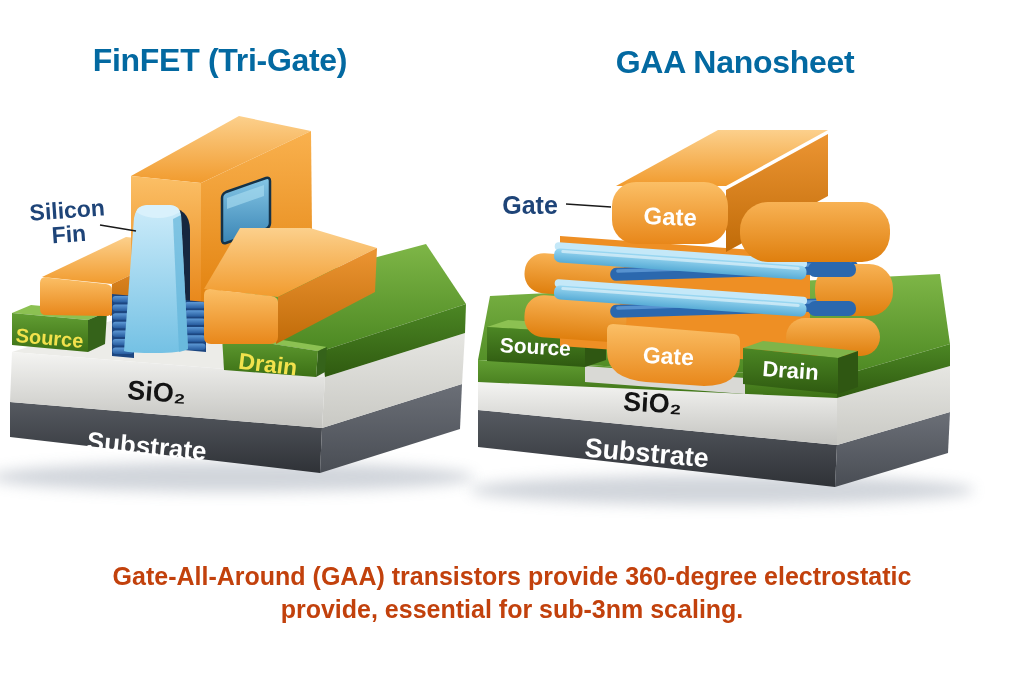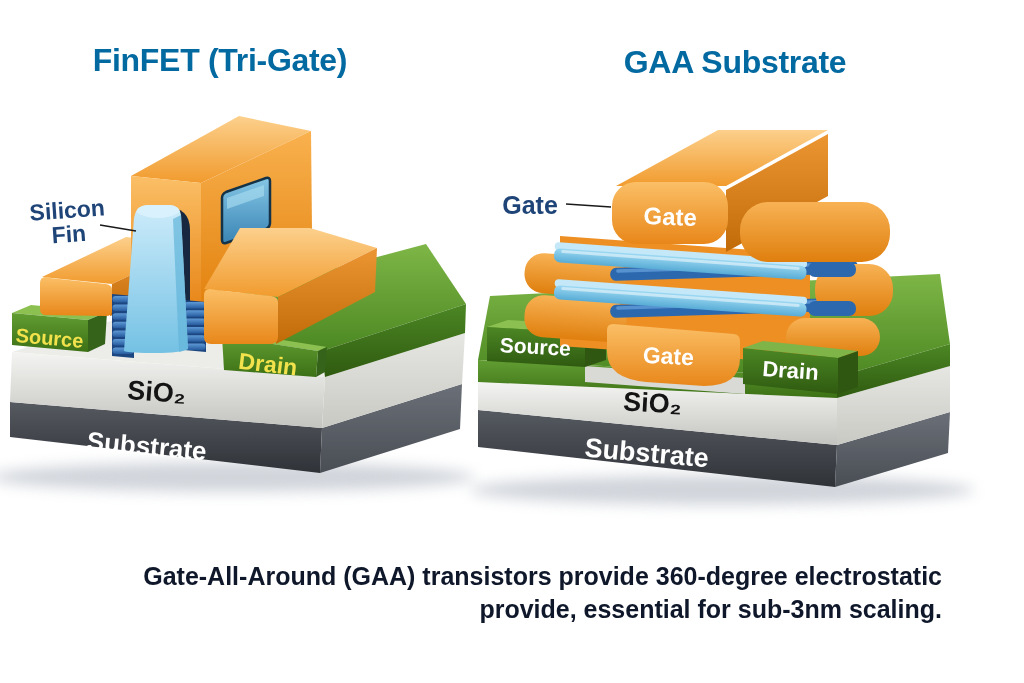--- a/index.html
+++ b/index.html
@@ -5,21 +5,21 @@
   html,body{margin:0;padding:0;background:#ffffff;}
   .stage{position:relative;width:1024px;height:683px;background:#ffffff;overflow:hidden;
          font-family:"Liberation Sans",sans-serif;}
   .stage svg{position:absolute;left:0;top:0;}
   .ttl{position:absolute;transform:translateX(-50%);color:#0369a1;font-weight:bold;
        font-size:32px;letter-spacing:-0.3px;white-space:nowrap;}
   .callout{position:absolute;color:#1e4478;font-weight:bold;text-align:center;white-space:nowrap;}
   .callout-fin{left:68px;top:198px;transform:translateX(-50%) rotate(-4deg);font-size:23px;line-height:1.05;}
   .callout-gate{left:530px;top:191px;transform:translateX(-50%);font-size:25px;}
   .caption{position:absolute;left:512px;top:560px;transform:translateX(-50%);width:860px;
-           text-align:right;color:#0f172a;font-weight:bold;font-size:25px;line-height:1.3;}
+           text-align:center;color:#c2410c;font-weight:bold;font-size:25px;line-height:1.3;}
   .svgtxt{font-family:"Liberation Sans",sans-serif;font-weight:bold;}
 </style>
 </head>
 <body>
 
 <div class="stage">
 
 <svg width="1024" height="683" viewBox="0 0 1024 683">
 <defs>
   <filter id="soft" x="-60%" y="-60%" width="220%" height="220%">
@@ -252,21 +252,21 @@
   <text class="svgtxt" x="535" y="354" font-size="21" fill="#ffffff" text-anchor="middle" transform="rotate(3 535 354)">Source</text>
   <text class="svgtxt" x="668" y="364" font-size="23" fill="#ffffff" text-anchor="middle" transform="rotate(3 668 364)">Gate</text>
   <text class="svgtxt" x="790" y="378" font-size="22" fill="#ffffff" text-anchor="middle" transform="rotate(4 790 378)">Drain</text>
   <text class="svgtxt" x="652" y="412" font-size="27" fill="#141414" text-anchor="middle" transform="rotate(3 652 412)">SiO₂</text>
   <text class="svgtxt" x="646" y="462" font-size="27" fill="#ffffff" text-anchor="middle" transform="rotate(5 646 462)">Substrate</text>
   <line x1="566" y1="204" x2="611" y2="207" stroke="#1a1a1a" stroke-width="1.6"></line>
 </g>
 </svg>
 
 <div class="ttl" style="left:220px;top:42px">FinFET (Tri-Gate)</div>
-<div class="ttl" style="left:735px;top:44px">GAA Substrate</div>
+<div class="ttl" style="left:735px;top:44px">GAA Nanosheet</div>
 
 <div class="callout callout-fin">
   <div>Silicon</div>
   <div>Fin</div>
 </div>
 <div class="callout callout-gate">Gate</div>
 
 <div class="caption">
   <div>Gate-All-Around (GAA) transistors provide 360-degree electrostatic</div>
   <div>provide, essential for sub-3nm scaling.</div>

